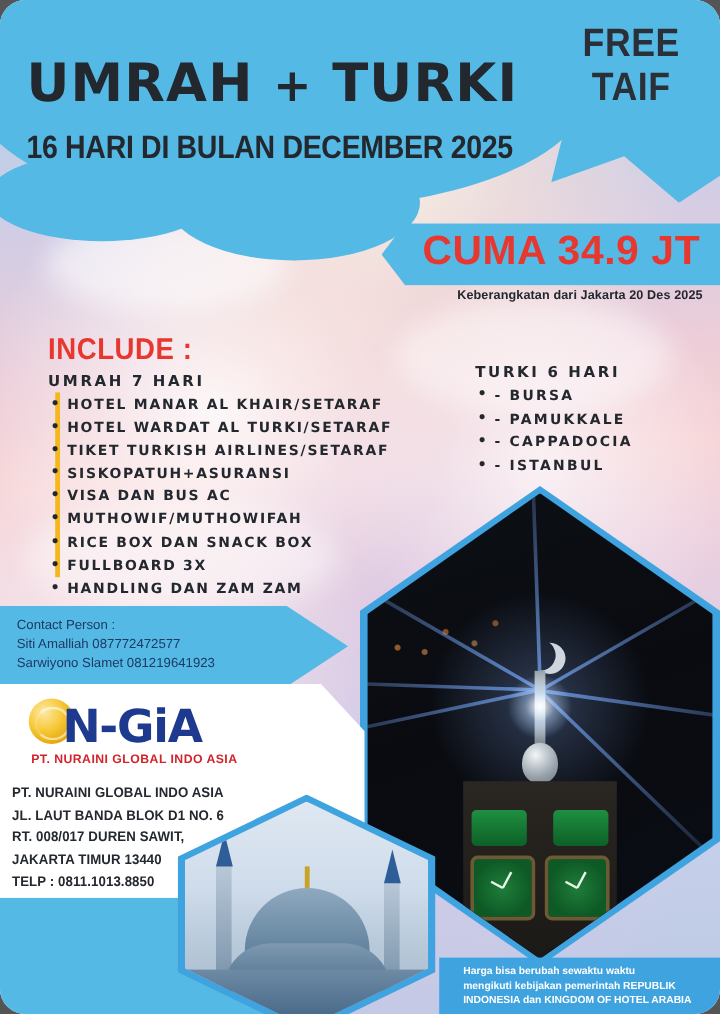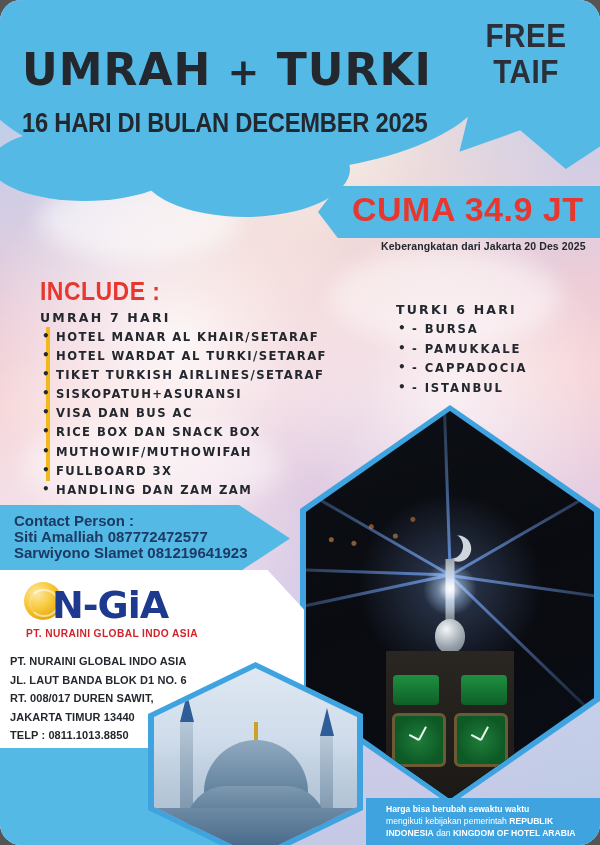--- a/index.html
+++ b/index.html
@@ -147,21 +147,21 @@
   .turki-col ul.plist li{font-size:11.6px;letter-spacing:1.9px;line-height:19.6px;}
 
   
   .contactband{
     position:absolute;left:-10px;top:505px;
     width:300px;height:67px;background:#54b9e4;
     clip-path:polygon(0% 0%,83% 0%,100% 50%,83% 100%,0% 100%);
   }
   .contact-text{
     position:absolute;left:14px;top:513px;
-    color:#1d3a63;font-weight:bold;font-size:15px;
+    color:#1d3a63;font-weight:normal;font-size:11px;
     line-height:16px;
   }
 
   
   .whitepanel{
     position:absolute;left:0;top:570px;
     width:304px;height:180px;background:#ffffff;
     clip-path:polygon(0% 0%,88% 0%,100% 22%,100% 100%,0% 100%);
   }
 
@@ -333,21 +333,21 @@
   
   .disclaimer-band{
     position:absolute;left:366px;top:798px;
     width:234px;height:47px;background:#3fa3e0;
   }
   .disclaimer-text{
     position:absolute;left:386px;top:803px;
     width:210px;color:#ffffff;
     font-size:8.6px;line-height:12.2px;font-weight:bold;
   }
-  .disclaimer-text .lite{font-weight:normal;}
+  .disclaimer-text .lite{font-weight:bold;}
 </style>
 </head>
 <body>
 
 <div class="poster">
 
   <div class="sky"></div>
   <div class="cloudpuff" style="left:40px;top:180px;width:200px;height:80px;background:rgba(255,255,255,0.55);"></div>
   <div class="cloudpuff" style="left:330px;top:250px;width:230px;height:95px;background:rgba(255,255,255,0.45);"></div>
   <div class="cloudpuff" style="left:20px;top:420px;width:260px;height:90px;background:rgba(255,255,255,0.40);"></div>
@@ -376,22 +376,22 @@
   <div class="ylbar"></div>
 
   <div class="umrah-col">
     <div class="col-head">UMRAH 7 HARI</div>
     <ul class="plist">
       <li>HOTEL MANAR AL KHAIR/SETARAF</li>
       <li>HOTEL WARDAT AL TURKI/SETARAF</li>
       <li>TIKET TURKISH AIRLINES/SETARAF</li>
       <li>SISKOPATUH+ASURANSI</li>
       <li>VISA DAN BUS AC</li>
+      <li>MUTHOWIF/MUTHOWIFAH</li>
       <li>RICE BOX DAN SNACK BOX</li>
-      <li>MUTHOWIF/MUTHOWIFAH</li>
       <li>FULLBOARD 3X</li>
       <li>HANDLING DAN ZAM ZAM</li>
     </ul>
   </div>
 
   <div class="turki-col">
     <div class="col-head">TURKI 6 HARI</div>
     <ul class="plist">
       <li>- BURSA</li>
       <li>- PAMUKKALE</li>

